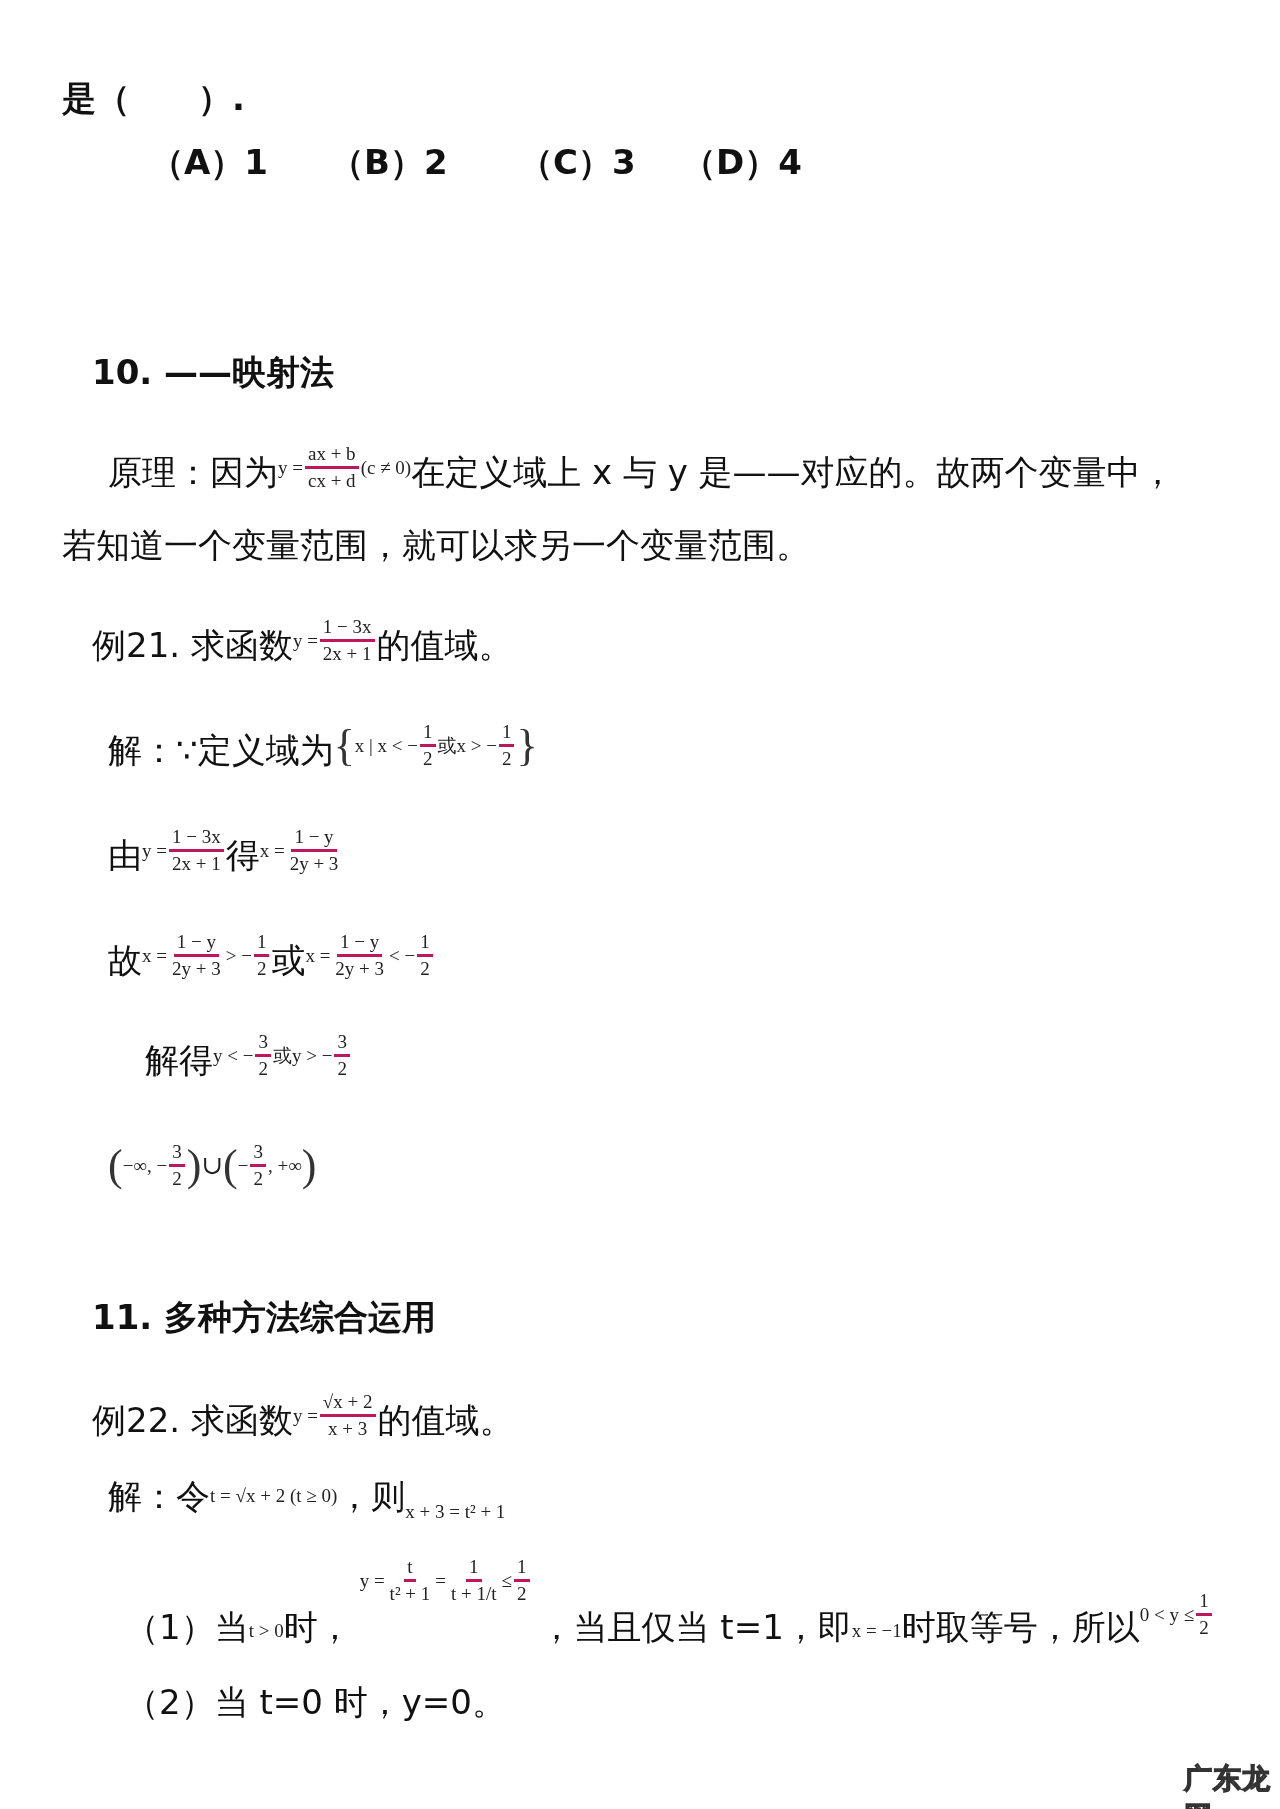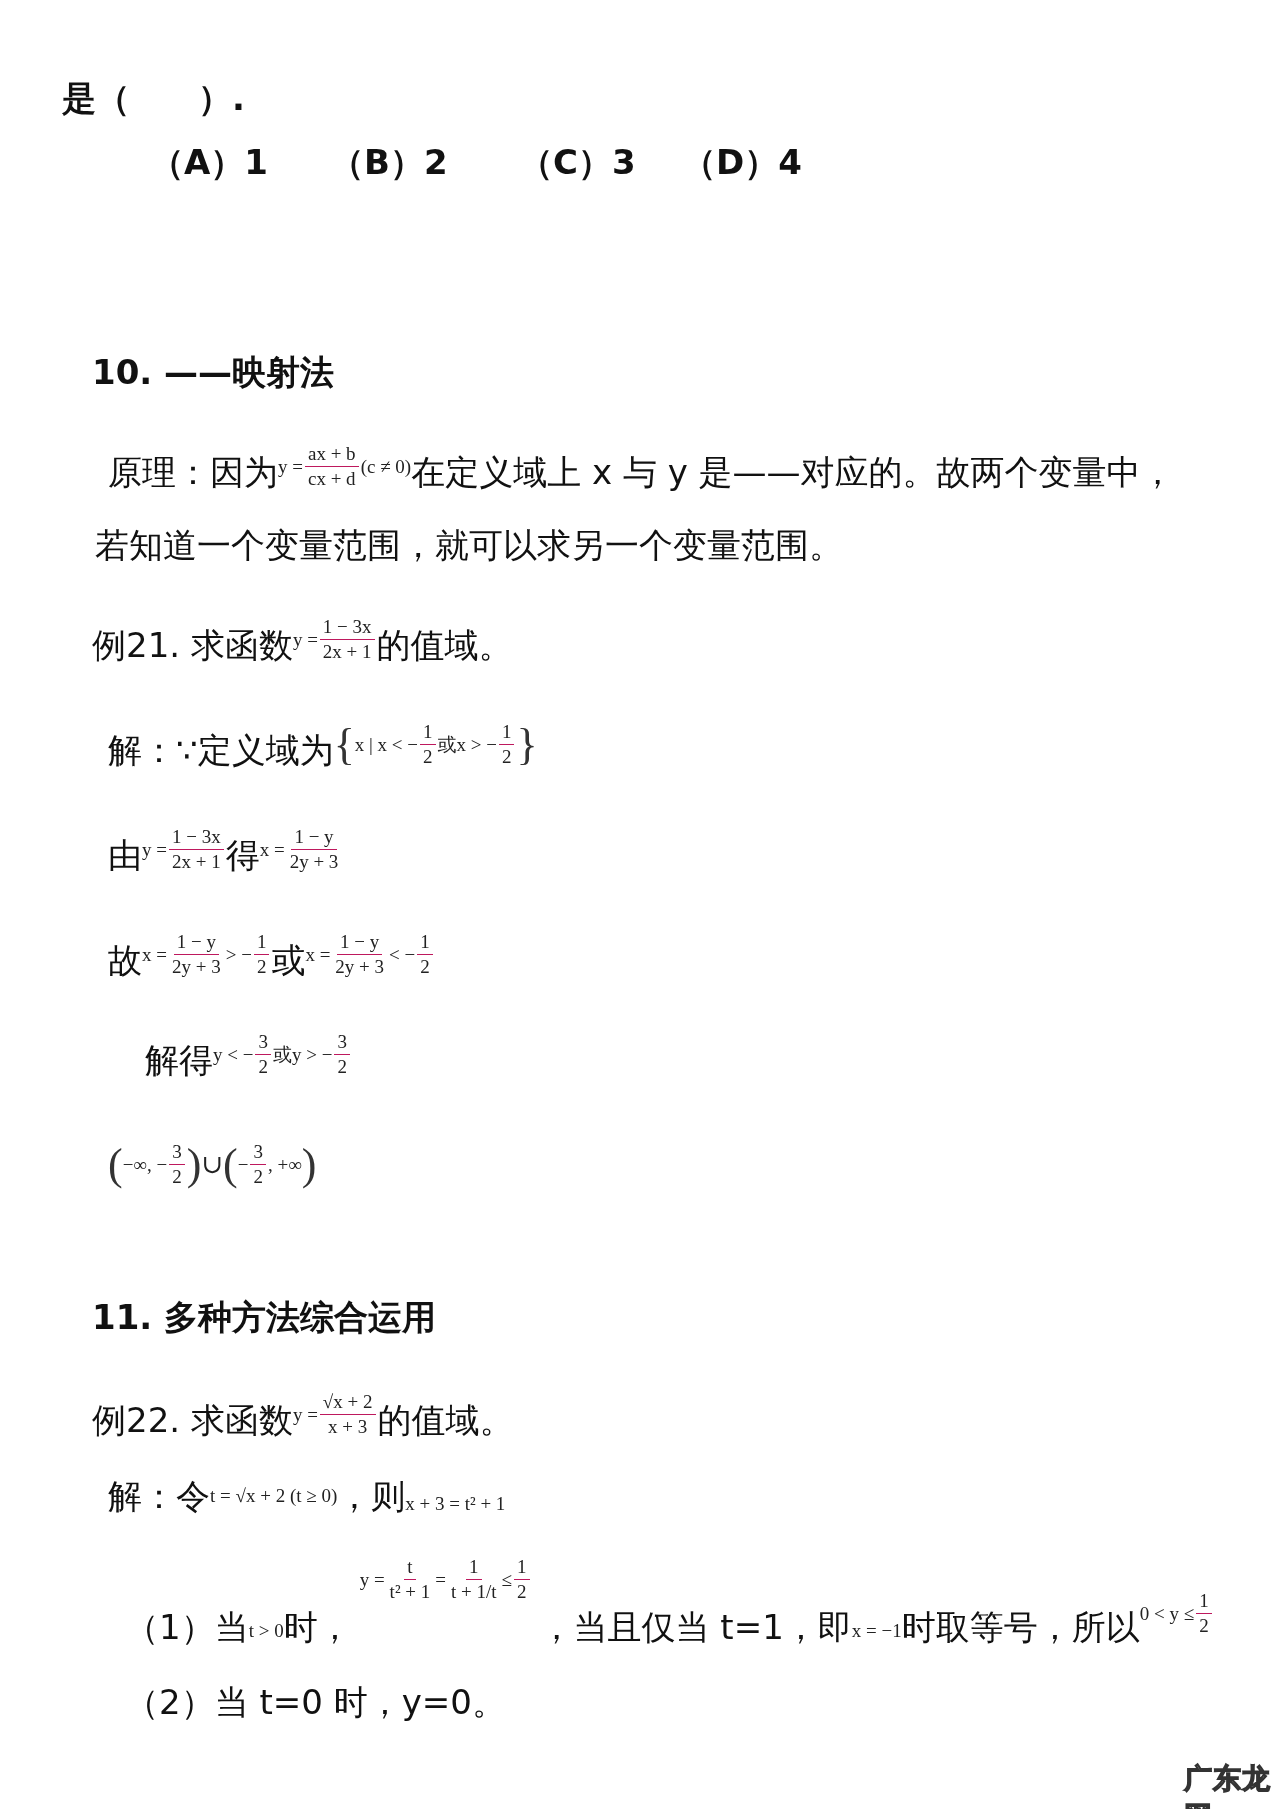--- a/index.html
+++ b/index.html
@@ -3,21 +3,21 @@
 <meta charset="utf-8">
 <style>
   html, body { margin:0; padding:0; background:#ffffff; }
   body { width:1280px; height:1809px; position:relative; overflow:hidden;
          font-family:"DejaVu Sans", "Liberation Sans", sans-serif; color:#111; }
   .line { position:absolute; white-space:nowrap; font-size:34px; line-height:40px; }
   .bold { font-weight:bold; }
   .m { font-family:"Liberation Serif", "DejaVu Serif", serif; font-size:19px; color:#222;
        display:inline-block; vertical-align:top; position:relative; top:-10px; }
   .frac { display:inline-flex; flex-direction:column; align-items:center; vertical-align:middle; margin:0 2px; }
-  .frac .num { border-bottom:1px solid #be185d; padding:0 3px; line-height:24px; }
+  .frac .num { border-bottom:3px solid #be185d; padding:0 3px; line-height:24px; }
   .frac .den { padding:0 3px; line-height:24px; }
   .paren { font-size:44px; font-weight:100; vertical-align:middle; color:#333; font-family:"Liberation Serif", serif; }
   .sym { vertical-align:middle; }
   .m-row { display:inline-flex; align-items:center; }
   .watermark { position:absolute; left:1184px; top:1760px; font-size:28px; font-weight:bold;
                color:#fff; -webkit-text-stroke:1.2px #333; letter-spacing:1px; }
 </style>
 </head>
 <body>
 
@@ -32,21 +32,21 @@
 <div class="line" style="left:108px;top:452px;">
   <span>原理：因为</span><span class="m"><span class="m-row">
         <span>y =</span>
         <span class="frac">
           <span class="num">ax + b</span>
           <span class="den">cx + d</span>
         </span>
         <span>(c ≠ 0)</span>
       </span></span><span>在定义域上 x 与 y 是——对应的。故两个变量中，</span>
 </div>
-<div class="line" style="left:62px;top:525px;margin-left:33px;">若知道一个变量范围，就可以求另一个变量范围。</div>
+<div class="line" style="left:62px;top:525px;">若知道一个变量范围，就可以求另一个变量范围。</div>
 
 <div class="line" style="left:92px;top:625px;">
   <span>例21. 求函数</span><span class="m"><span class="m-row">
         <span>y =</span>
         <span class="frac">
           <span class="num">1 − 3x</span>
           <span class="den">2x + 1</span>
         </span>
       </span></span><span>的值域。</span>
 </div>
@@ -152,21 +152,21 @@
   <span>例22. 求函数</span><span class="m"><span class="m-row">
         <span>y =</span>
         <span class="frac">
           <span class="num">√x + 2</span>
           <span class="den">x + 3</span>
         </span>
       </span></span><span>的值域。</span>
 </div>
 
 <div class="line" style="left:108px;top:1476px;">
-  <span>解：令</span><span class="m" style="top:0;">t = √x + 2 (t ≥ 0)</span><span>，则</span><span class="m" style="top:8px;">x + 3 = t² + 1</span>
+  <span>解：令</span><span class="m" style="top:0;">t = √x + 2 (t ≥ 0)</span><span>，则</span><span class="m" style="top:16px;">x + 3 = t² + 1</span>
 </div>
 
 <div class="line" style="left:125px;top:1607px;">
   <span>（1）当</span><span class="m" style="top:4px;text-align:right;">t &gt; 0</span><span>时，</span><span class="m" style="top:-52px;margin:0 8px;"><span class="m-row">
         <span>y =</span>
         <span class="frac">
           <span class="num">t</span>
           <span class="den">t² + 1</span>
         </span>
         <span>=</span>

